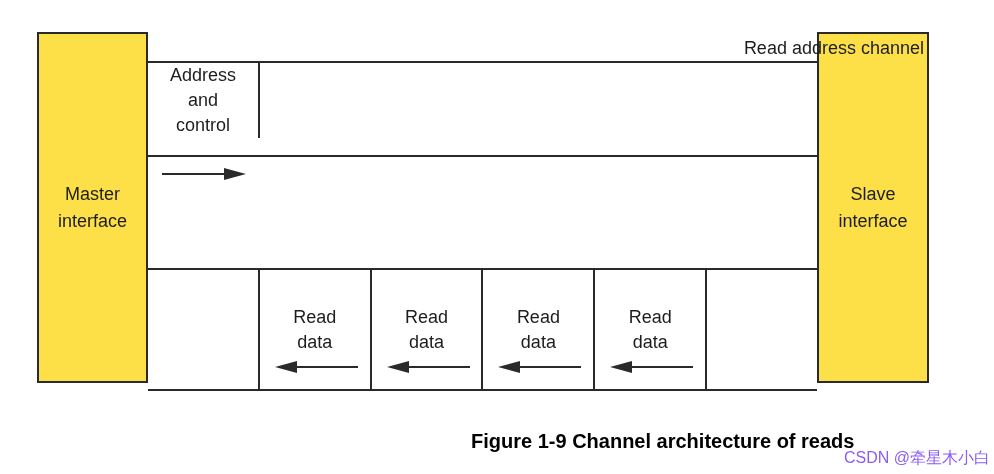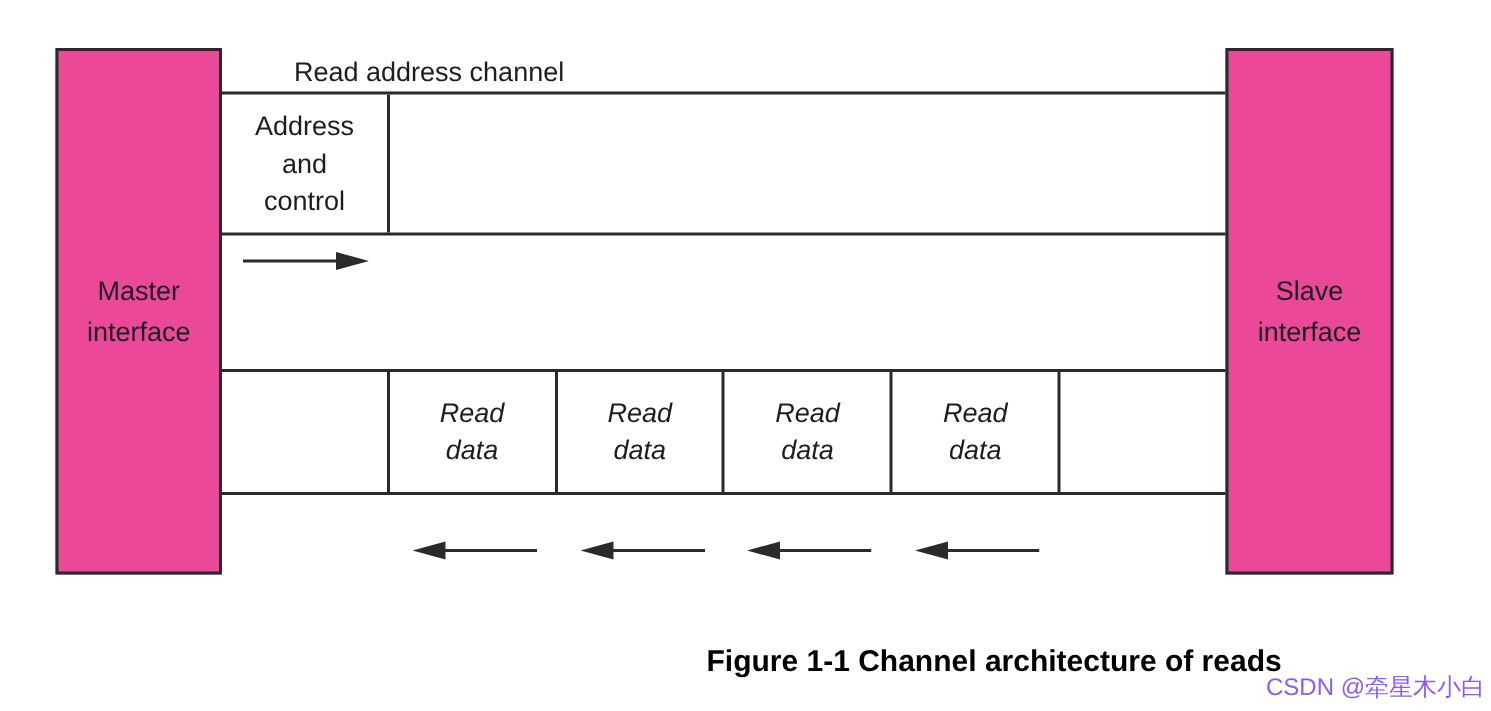--- a/index.html
+++ b/index.html
@@ -13,21 +13,21 @@
     width: 994px;
     height: 474px;
     background: #ffffff;
     overflow: hidden;
   }
   .abs { position: absolute; }
 
   
   .iface-box {
     border: 2px solid #2a2a2a;
-    background: #ec4899;
+    background: #fde047;
     display: flex;
     align-items: center;
     justify-content: center;
   }
   .iface-box .lbl {
     font-size: 18px;
     line-height: 27px;
     text-align: center;
     white-space: pre-line;
   }
@@ -35,41 +35,41 @@
   .slave-box  { left: 817px; top: 32px; width: 112px; height: 351px; }
 
   
   .band {
     left: 148px;
     width: 669px;
     border-top: 2px solid #2a2a2a;
     border-bottom: 2px solid #2a2a2a;
     display: flex;
   }
-  .band-addr { top: 61px; height: 96px; }
-  .band-data { top: 246px; height: 84px; font-style: italic; }
+  .band-addr { top: 61px; height: 96px; flex-direction: column; }
+  .band-data { top: 268px; height: 123px; }
   .cell {
     display: flex;
     align-items: center;
     justify-content: center;
     text-align: center;
     font-size: 18px;
     line-height: 25px;
     white-space: pre-line;
   }
   .cell.divided { border-right: 2px solid #2a2a2a; }
   .addr-cell { width: 112px; }
   .addr-fill { flex: 1; }
   .data-cell { flex: 1; }
 
   
   .chan-title {
     left: 148px;
     width: 776px;
-    text-align: left;
+    text-align: right;
     font-size: 18px;
     line-height: 24px;
     padding-left: 48px;
   }
   .chan-title-addr { top: 36px; }
   .chan-title-data { top: 226px; }
 
   
   .arrow { display: block; }
 
@@ -155,17 +155,17 @@
   </svg>
   <svg class="abs arrow" style="left:498px; top:360px;" width="83" height="14" viewBox="0 0 83 14">
     <polygon points="0,7 22,1 22,13" fill="#2a2a2a"></polygon>
     <line x1="20" y1="7" x2="83" y2="7" stroke="#2a2a2a" stroke-width="2"></line>
   </svg>
   <svg class="abs arrow" style="left:610px; top:360px;" width="83" height="14" viewBox="0 0 83 14">
     <polygon points="0,7 22,1 22,13" fill="#2a2a2a"></polygon>
     <line x1="20" y1="7" x2="83" y2="7" stroke="#2a2a2a" stroke-width="2"></line>
   </svg>
 
-  <div class="abs caption">Figure 1-1 Channel architecture of reads</div>
+  <div class="abs caption">Figure 1-9 Channel architecture of reads</div>
 
   <div class="abs watermark">CSDN @牵星木小白</div>
 
 </div>
 
 </body></html>

